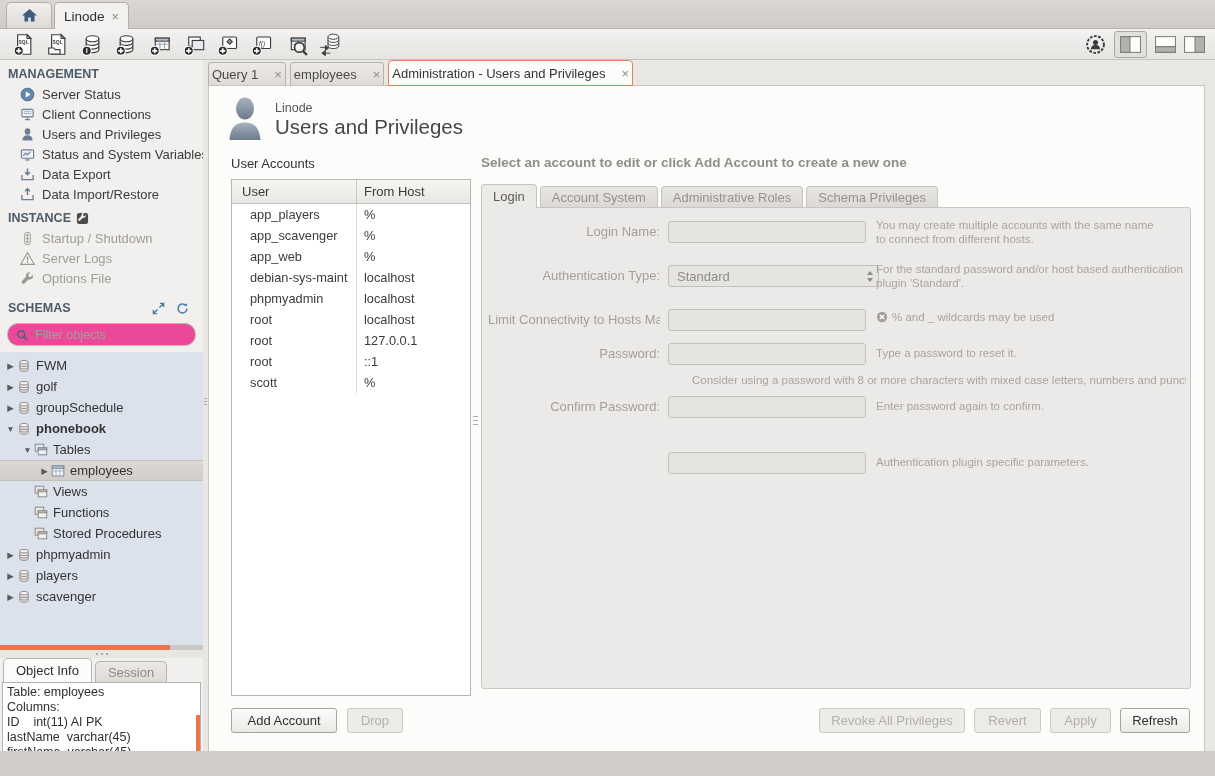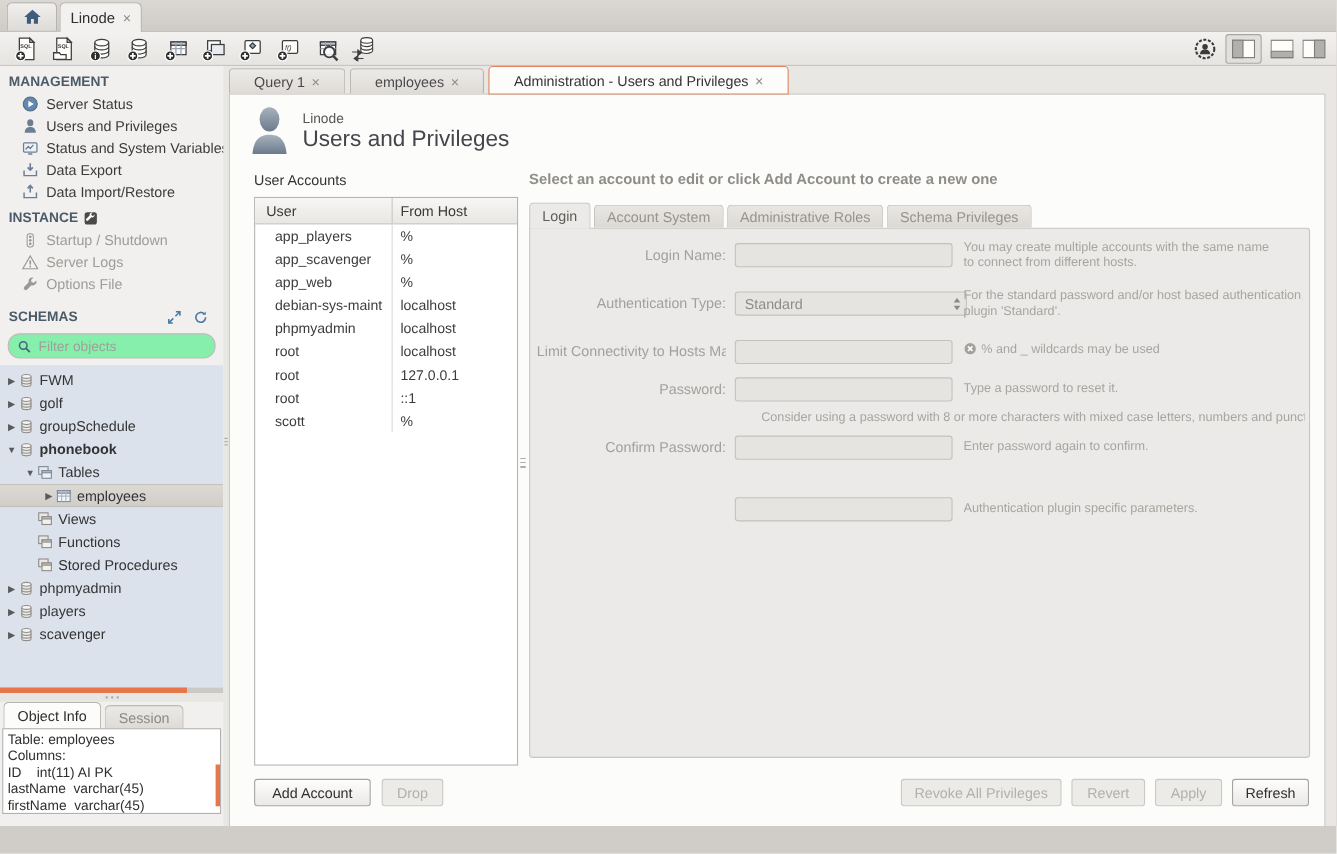--- a/index.html
+++ b/index.html
@@ -28,21 +28,21 @@
   .sidebar{position:absolute;left:0;top:60px;width:203px;height:695px;background:#f1f0ee;overflow:hidden;}
   .side-header{padding:7px 8px 3px;font-weight:bold;font-size:12.5px;color:#4c5b6a;display:flex;align-items:center;gap:5px;height:14px;}
   .side-header .hdr-ic svg{width:13px;height:13px}
   .side-item{height:20px;display:flex;align-items:center;padding-left:20px;gap:7px;font-size:13px;color:#3b3b3b;}
   .side-item .sii svg{width:15px;height:15px}
   .side-item.dim{color:#9e9c98;}
   .schemas-row{margin-top:6px;}
   .grow{flex:1}
   .sic{display:flex;align-items:center;margin-right:6px;}
   .sic svg{width:13px;height:13px}
-  .filter-box{margin:5px 7px 6px;height:21px;background:#86efac;border:1px solid #bdbbb7;border-radius:11px;display:flex;align-items:center;padding:0 8px;gap:5px;}
+  .filter-box{margin:5px 7px 6px;height:21px;background:#ec4899;border:1px solid #bdbbb7;border-radius:11px;display:flex;align-items:center;padding:0 8px;gap:5px;}
   .filter-box .fsic svg{width:12px;height:12px}
   .filter-box input{border:none;outline:none;flex:1;font-family:"Liberation Sans",sans-serif;font-size:12.5px;color:#333;background:transparent;min-width:0;}
   ::placeholder{color:#a19f9b;opacity:1}
   .tree{height:290px;background:#dbe2ec;padding-top:3px;overflow:hidden;}
   .titem{height:21px;display:flex;align-items:center;font-size:13px;color:#333;box-sizing:border-box;}
   .titem .arrow{width:13px;text-align:center;font-size:8.5px;color:#5a5a5a;flex:none;}
   .titem .tico{margin-right:5px;flex:none;display:flex;}
   .titem .tico svg{width:14px;height:14px}
   .titem.bold{font-weight:bold;}
   .titem.selected{background:linear-gradient(#dcd9d4,#d1cec9);border-top:1px solid #c4c1bc;border-bottom:1px solid #c4c1bc;}
@@ -56,21 +56,21 @@
   .itab.active{background:#fcfcfb;color:#2e2e2e;height:24px;}
   .info-box{position:relative;margin:0 2px;height:72px;background:#fff;border:1px solid #b3b1ad;font-size:12.5px;line-height:15px;color:#2f2f2f;padding:2px 4px;overflow:hidden;}
   .info-box div{white-space:pre;}
   .vthumb{position:absolute;right:0;top:32px;width:4px;height:38px;background:#e8764b;}
   
   .vsplit{position:absolute;left:203px;top:60px;width:5px;height:695px;}
   .vsplit .grip{position:absolute;top:338px;left:1px;width:3px;height:1px;background:#a9a7a3;box-shadow:0 3px #a9a7a3,0 6px #a9a7a3;}
   
   .main{position:absolute;left:208px;top:60px;width:997px;height:695px;}
   .main-tabs{display:flex;height:25px;align-items:flex-end;gap:4px;position:relative;z-index:2;}
-  .mtab{height:23px;padding:0 22px;display:flex;align-items:center;gap:6px;background:linear-gradient(#eceae7,#dedbd7);
+  .mtab{height:23px;padding:0 3px;display:flex;align-items:center;gap:16px;background:linear-gradient(#eceae7,#dedbd7);
     border:1px solid #b5b3af;border-bottom:none;border-radius:4px 4px 0 0;font-size:13px;color:#4a4a4a;box-sizing:border-box;white-space:nowrap;}
   .mtab.active{height:26px;margin-bottom:-1px;background:#fcfcfb;border:1px solid #e0835e;color:#333;}
   .content{position:absolute;left:0;top:25px;width:997px;height:670px;background:#fcfcfb;border:1px solid #c6c4c0;box-sizing:border-box;}
   .hdr-avatar{position:absolute;left:20px;top:10px;width:32px;height:44px;overflow:hidden;}
   .hdr-avatar svg{width:32px;height:44px}
   .hdr-sub{position:absolute;left:66px;top:15px;font-size:12.5px;color:#565656;}
   .hdr-title{position:absolute;left:66px;top:29px;font-size:20.5px;color:#45454c;}
   .lbl-accounts{position:absolute;left:22px;top:70px;font-size:13px;color:#333;}
   .lbl-prompt{position:absolute;left:272px;top:69px;font-size:13.5px;font-weight:bold;color:#908d89;}
   
@@ -300,20 +300,30 @@
               <circle cx="8" cy="8" r="6.8" fill="#6488ad"></circle>
               <circle cx="8" cy="8" r="6.8" fill="none" stroke="#4d6a85"></circle>
               <path d="M6.2 4.8 L11.4 8 6.2 11.2 Z" fill="#fff"></path>
             </svg>
           </span>
           <span style="white-space:nowrap">Server Status</span>
         </div>
         <div class="side-item">
           <span class="sii">
             <svg viewBox="0 0 16 16">
+              <rect x="2" y="2.5" width="12" height="8" rx="1" fill="#eef2f6" stroke="#6b7e93" stroke-width="1.2"></rect>
+              <path d="M4 5 h8 M4 7 h8" stroke="#9db0c2"></path>
+              <path d="M8 10.5 v2 M5.5 13.5 h5" stroke="#6b7e93" stroke-width="1.2"></path>
+            </svg>
+          </span>
+          <span style="white-space:nowrap">Client Connections</span>
+        </div>
+        <div class="side-item">
+          <span class="sii">
+            <svg viewBox="0 0 16 16">
               <ellipse cx="8" cy="4.8" rx="3" ry="3.4" fill="#6b7e93"></ellipse>
               <path d="M2.6 14.5 c0-4 2.4-5.6 5.4-5.6 s5.4 1.6 5.4 5.6 z" fill="#6b7e93"></path>
             </svg>
           </span>
           <span style="white-space:nowrap">Users and Privileges</span>
         </div>
         <div class="side-item">
           <span class="sii">
             <svg viewBox="0 0 16 16">
               <rect x="1.5" y="3" width="13" height="9" rx="1" fill="#eef2f6" stroke="#6b7e93" stroke-width="1.2"></rect>

